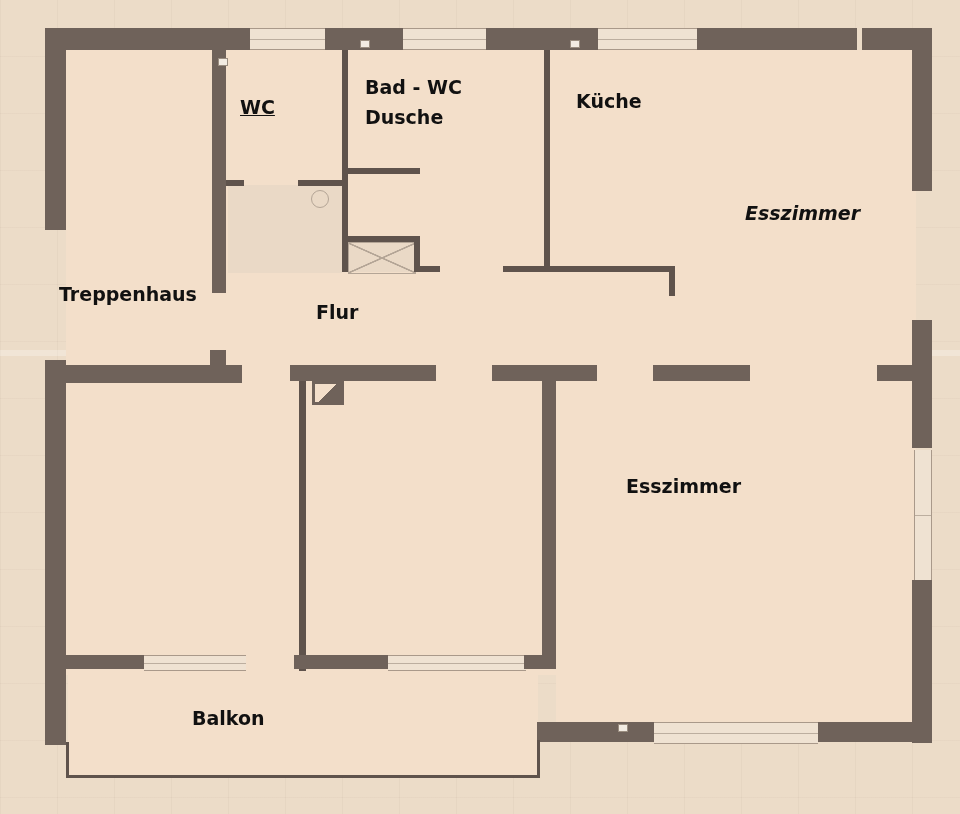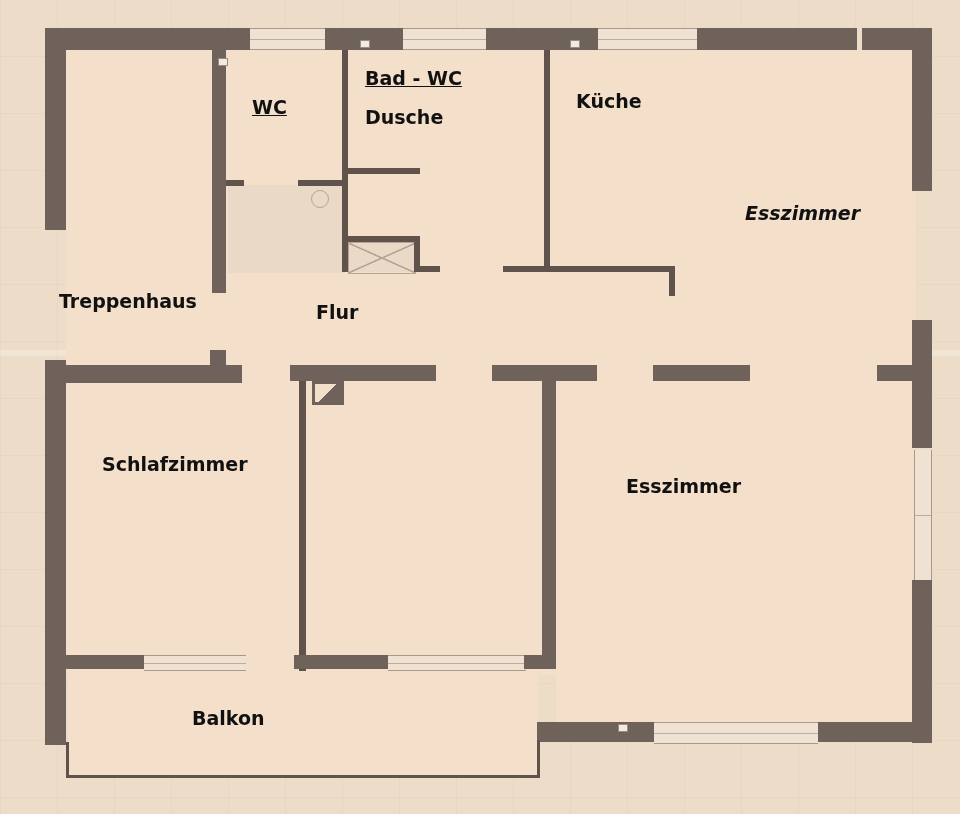--- a/index.html
+++ b/index.html
@@ -102,23 +102,22 @@
 
   <div class="thin" style="left:66px;top:742px;width:3px;height:36px;"></div>
   <div class="thin" style="left:66px;top:775px;width:474px;height:3px;"></div>
   <div class="thin" style="left:537px;top:740px;width:3px;height:38px;"></div>
 
   <div class="socket" style="left:218px;top:58px;"></div>
   <div class="socket" style="left:360px;top:40px;"></div>
   <div class="socket" style="left:570px;top:40px;"></div>
   <div class="socket" style="left:618px;top:724px;"></div>
 
-  <div class="label" style="left:59px;top:291px;text-align:right;">Treppenhaus</div>
-  <div class="label" style="left:252px;top:97px;text-decoration:underline;">WC</div>
-  <div class="label" style="left:365px;top:68px;text-decoration:underline;">Bad - WC</div>
+  <div class="label" style="left:59px;top:284px;text-align:right;">Treppenhaus</div>
+  <div class="label" style="left:240px;top:97px;text-decoration:underline;">WC</div>
+  <div class="label" style="left:365px;top:77px;">Bad - WC</div>
   <div class="label" style="left:365px;top:107px;">Dusche</div>
   <div class="label" style="left:576px;top:91px;">Küche</div>
   <div class="label" style="left:745px;top:203px;font-style:italic;">Esszimmer</div>
   <div class="label" style="left:316px;top:302px;">Flur</div>
-  <div class="label" style="left:102px;top:454px;">Schlafzimmer</div>
   <div class="label" style="left:626px;top:476px;">Esszimmer</div>
   <div class="label" style="left:192px;top:708px;">Balkon</div>
 </div>
 
 </body></html>

